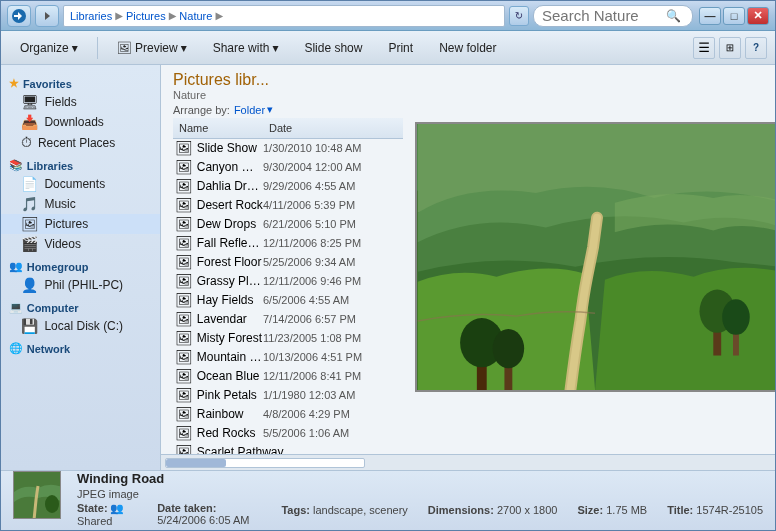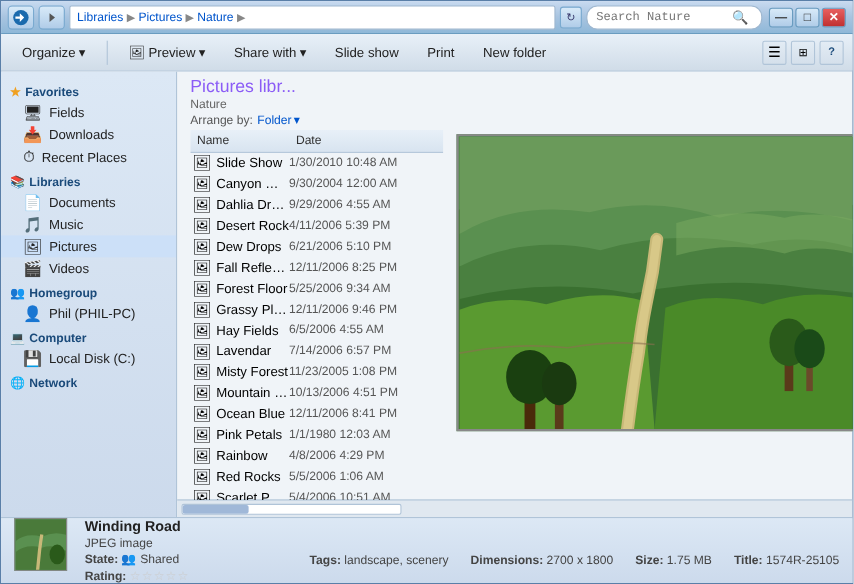--- a/index.html
+++ b/index.html
@@ -80,21 +80,21 @@
       border: 1px solid #a0b8d0;
       border-radius: 10px;
       background: white;
       display: flex;
       align-items: center;
       padding: 0 8px;
       gap: 4px;
     }
     .search-input {
       border: none; outline: none;
-      font-size: 11px; width: 120px; color: #999; font-family: Liberation Mono, monospace;
+      font-size: 15px; width: 120px; color: #999;
     }
     .title-bar-btns {
       display: flex; gap: 2px; margin-left: 6px;
     }
     .tb-btn {
       width: 22px; height: 18px;
       border-radius: 3px;
       border: 1px solid #6a9cc0;
       display: flex; align-items: center; justify-content: center;
       font-size: 11px; cursor: pointer; font-weight: bold;
@@ -178,21 +178,21 @@
       overflow: hidden;
     }
 
     
     .content-header {
       padding: 6px 12px 0 12px;
     }
     .content-title {
       font-size: 16px;
       font-weight: normal;
-      color: #8b5cf6;
+      color: #a16207;
     }
     .content-subtitle {
       font-size: 11px;
       color: #666;
     }
     .arrange-bar {
       display: flex; align-items: center;
       padding: 2px 12px;
       font-size: 11px; color: #555;
       gap: 4px;
@@ -562,21 +562,20 @@
       <span class="file-date">4/8/2006 4:29 PM</span>
     </div>
               <div class="file-row">
       <span class="file-icon">🖼</span>
       <span class="file-name">Red Rocks</span>
       <span class="file-date">5/5/2006 1:06 AM</span>
     </div>
               <div class="file-row">
       <span class="file-icon">🖼</span>
       <span class="file-name">Scarlet Pathway</span>
-      <span class="file-date">5/4/2006 10:51 AM</span>
     </div>
             </div>
         </div>
 
         <div class="preview-pane">
           <div class="preview-image">
             <svg class="preview-svg" viewBox="0 0 370 270" xmlns="http://www.w3.org/2000/svg">
 
               <rect width="370" height="270" fill="#4a7a3a"></rect>
 
@@ -636,20 +635,24 @@
     <div class="status-info">
       <div class="status-filename">Winding Road</div>
       <div class="status-filetype">JPEG image</div>
       <div class="status-meta-row">
         <div class="status-meta-item">
           <span class="status-meta-label">State:</span>
           <span> </span>
           <span>👥</span>
           <span>Shared</span>
         </div>
+        <div class="status-meta-item">
+          <span class="status-meta-label">Date taken:</span>
+          <span>5/24/2006 6:05 AM</span>
+        </div>
       </div>
       <div class="status-meta-row">
         <div class="status-meta-item">
           <span class="status-meta-label">Rating:</span>
           <span class="rating-stars">☆☆☆☆☆</span>
         </div>
       </div>
     </div>
     <div class="status-right">
       <div class="status-meta-item">

